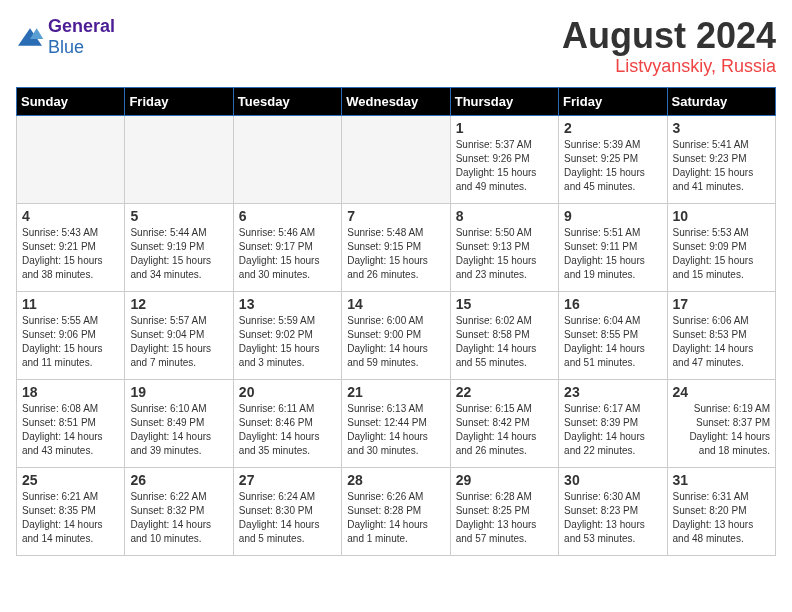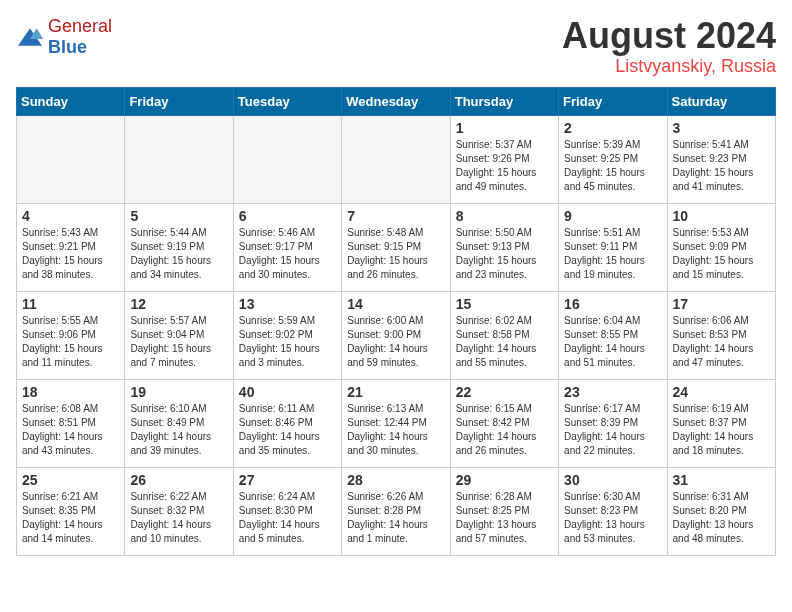--- a/index.html
+++ b/index.html
@@ -16,26 +16,26 @@
       align-items: flex-start;
       margin-bottom: 10px;
     }
     .logo {
       display: flex;
       align-items: center;
       gap: 4px;
     }
     .logo-text-general {
       font-size: 18px;
-      font-weight: normal;
-      color: #b91c1c;
+      font-weight: bold;
+      color: #4c1d95;
     }
     .logo-text-blue {
       font-size: 18px;
-      font-weight: bold;
+      font-weight: normal;
       color: #2a6db5;
     }
     .logo-icon {
       width: 28px;
       height: 20px;
     }
     .title-block {
       text-align: right;
     }
     .month-title {
@@ -47,21 +47,21 @@
     .location-title {
       font-size: 18px;
       color: #ef4444;
     }
     table {
       width: 100%;
       border-collapse: collapse;
       table-layout: fixed;
     }
     th {
-      background: #0369a1;
+      background: #000000;
       color: #fff;
       font-size: 13px;
       padding: 6px 4px;
       text-align: left;
       border: 1px solid #2a6db5;
     }
     td {
       vertical-align: top;
       border: 1px solid #ccc;
       padding: 4px 5px;
@@ -257,21 +257,21 @@
 and 43 minutes.</div>
         </td>
         <td>
           <span class="day-num">19</span>
           <div class="day-info" style="white-space: pre-line;">Sunrise: 6:10 AM
 Sunset: 8:49 PM
 Daylight: 14 hours
 and 39 minutes.</div>
         </td>
         <td>
-          <span class="day-num">40</span>
+          <span class="day-num">20</span>
           <div class="day-info" style="white-space: pre-line;">Sunrise: 6:11 AM
 Sunset: 8:46 PM
 Daylight: 14 hours
 and 35 minutes.</div>
         </td>
         <td>
           <span class="day-num">21</span>
           <div class="day-info" style="white-space: pre-line;">Sunrise: 6:13 AM
 Sunset: 12:44 PM
 Daylight: 14 hours
@@ -286,21 +286,21 @@
         </td>
         <td>
           <span class="day-num">23</span>
           <div class="day-info" style="white-space: pre-line;">Sunrise: 6:17 AM
 Sunset: 8:39 PM
 Daylight: 14 hours
 and 22 minutes.</div>
         </td>
         <td>
           <span class="day-num">24</span>
-          <div class="day-info" style="white-space: pre-line;">Sunrise: 6:19 AM
+          <div class="day-info" style="white-space: pre-line; text-align: right;">Sunrise: 6:19 AM
 Sunset: 8:37 PM
 Daylight: 14 hours
 and 18 minutes.</div>
         </td>
       </tr>
       <tr>
         <td>
           <span class="day-num">25</span>
           <div class="day-info" style="white-space: pre-line;">Sunrise: 6:21 AM
 Sunset: 8:35 PM

